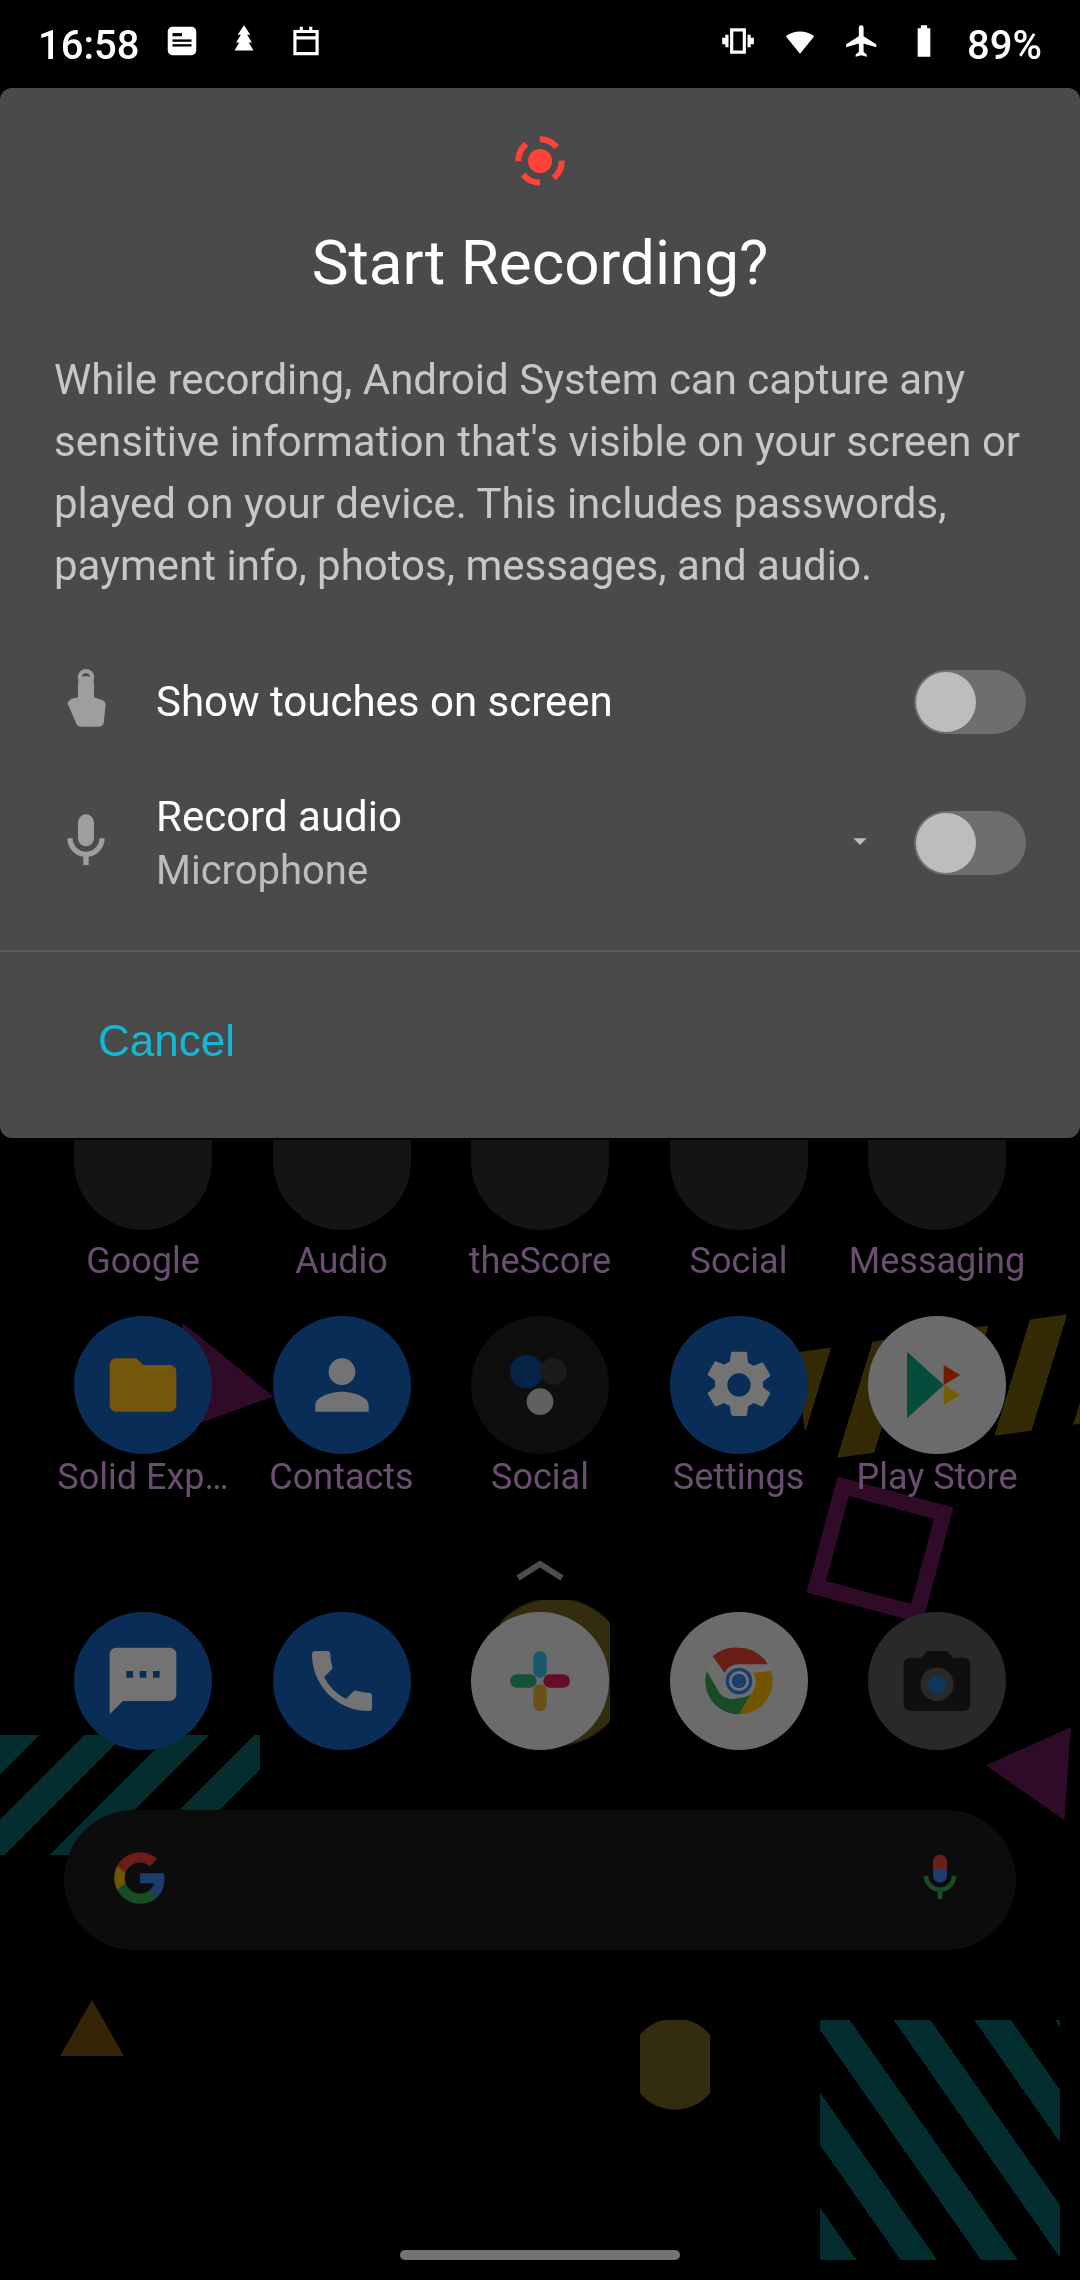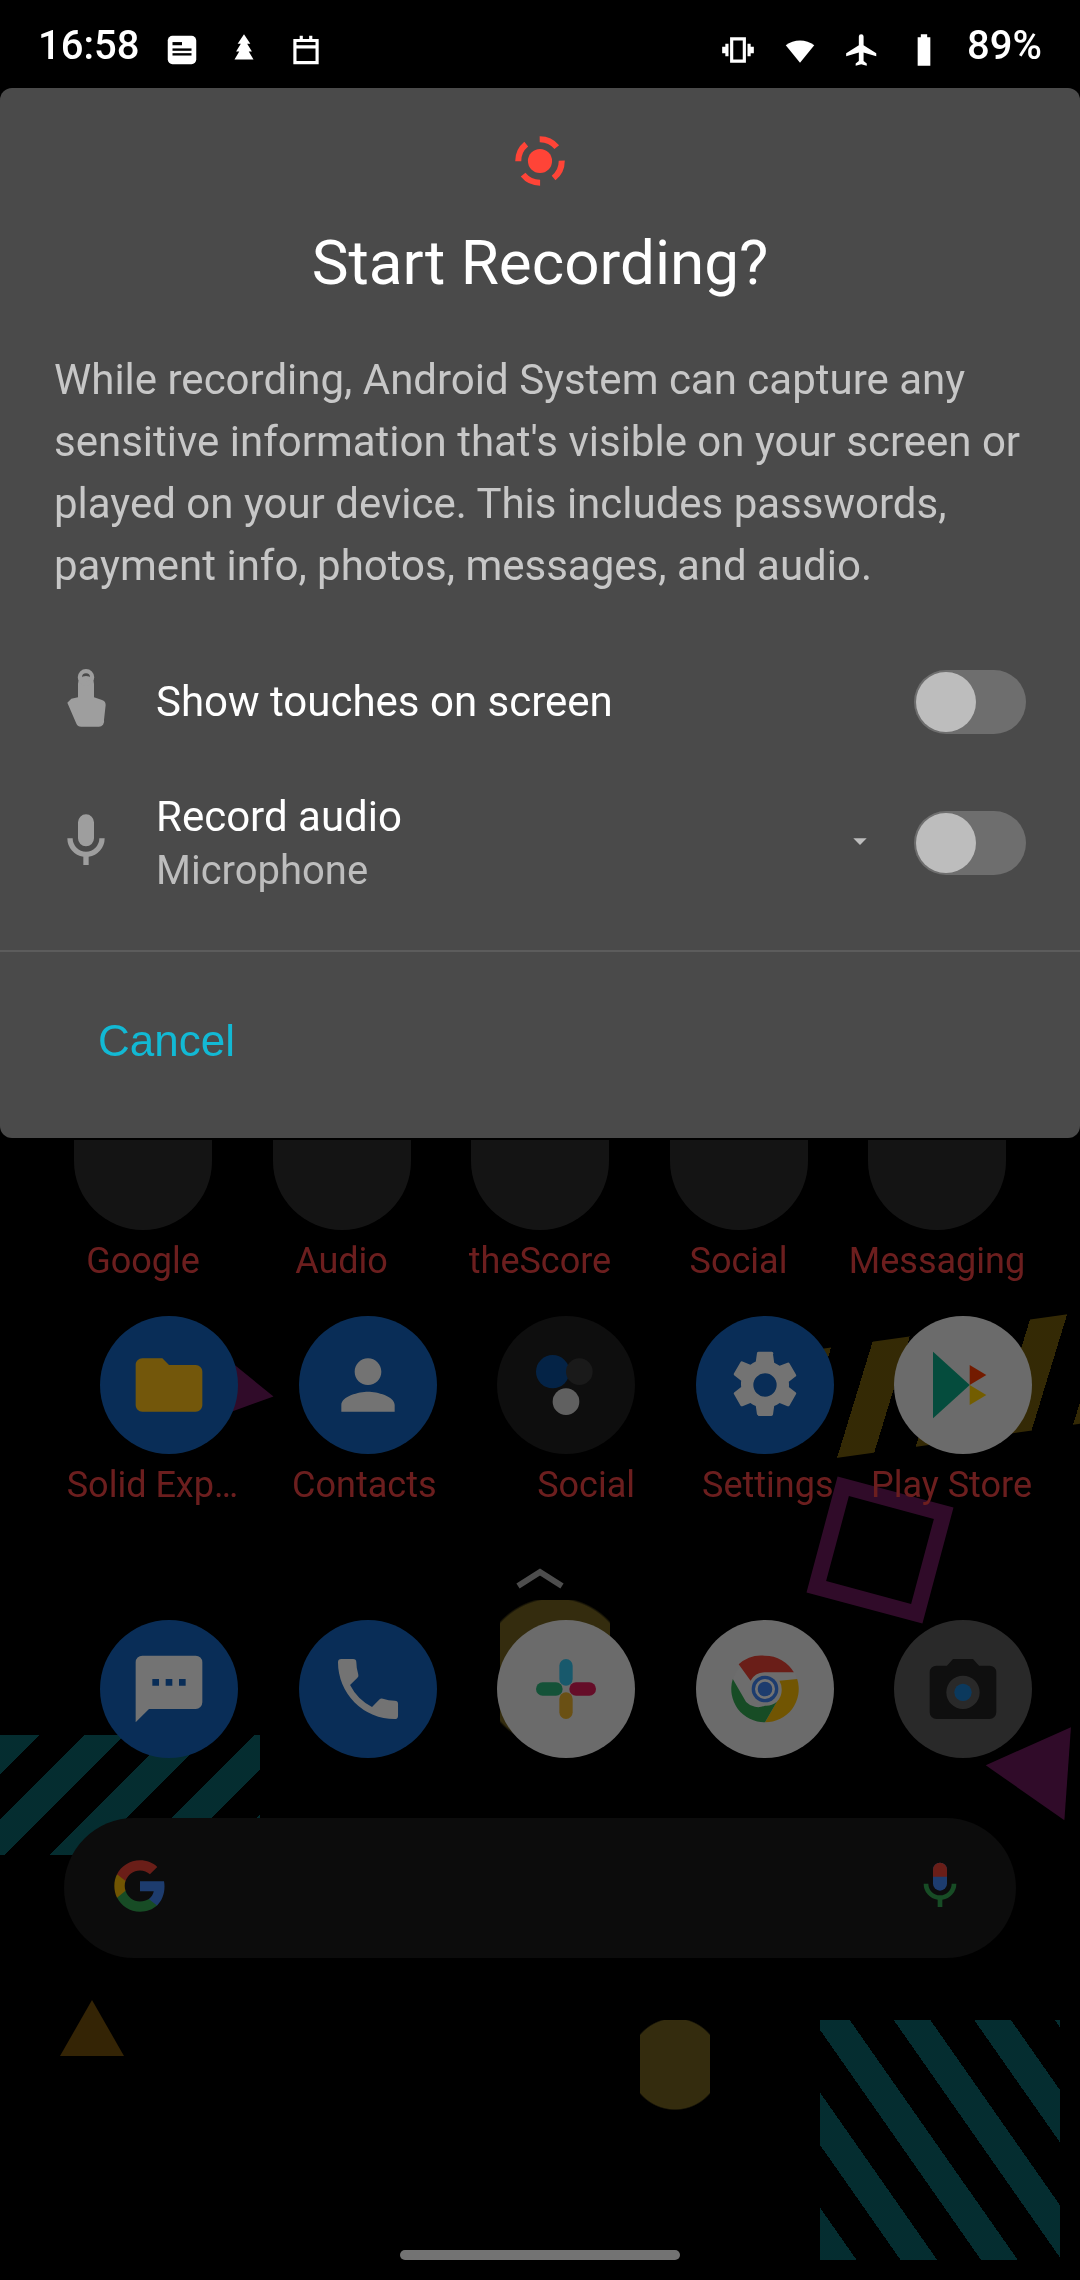--- a/index.html
+++ b/index.html
@@ -33,29 +33,29 @@
     .hex { width:120px;height:120px; top:1490px; left:820px;
        border:16px solid #d831b7; transform:rotate(15deg);}
     .squig-cyan2 { width:260px;height:120px; top:1735px; left:0px;
        background:repeating-linear-gradient(135deg,#17c9d4 0 28px,transparent 28px 60px);}
     
     .status-bar {
       position:absolute; top:0; left:0; right:0; height:90px;
       display:flex; align-items:center; justify-content:space-between;
       padding:0 38px; color:#fff; font-size:40px; font-weight:500; z-index:40;
     }
-    .sb-left,.sb-right{display:flex;align-items:flex-end;gap:24px}
+    .sb-left,.sb-right{display:flex;align-items:flex-start;gap:24px}
     .sb-ico{width:38px;height:38px;display:flex;align-items:center;justify-content:center}
     .sb-ico svg{width:100%;height:100%;fill:#fff}
     
     .home { position:absolute; top:1140px; left:0; right:0; padding:0 48px;}
     .app-row { display:flex; justify-content:space-between; margin-bottom:40px;}
-    .app { width:190px; display:flex; flex-direction:column; align-items:flex-end; gap:10px;}
+    .app { width:190px; display:flex; flex-direction:column; align-items:center; gap:2px;}
     .app-dot { width:138px;height:138px;border-radius:50%;background:#2f2f2f;display:flex;align-items:center;justify-content:center;}
-    .app-label { color:#ef4444; font-size:36px; white-space:nowrap; overflow:hidden; text-overflow:ellipsis; max-width:190px;}
+    .app-label { color:#f0abfc; font-size:36px; white-space:nowrap; overflow:hidden; text-overflow:ellipsis; max-width:190px;}
     .drawer-handle { display:flex;justify-content:center;margin:60px 0 30px}
     .drawer-handle svg{width:52px;height:24px;stroke:#aaa;stroke-width:6;fill:none}
     .dock-row{margin-top:10px}
     .search-pill{margin:60px 16px 0;height:140px;border-radius:70px;background:#1b1b1b;display:flex;align-items:center;justify-content:space-between;padding:0 48px;}
     .g-logo svg,.mic-ico svg{width:56px;height:56px}
     .nav-bar{position:absolute;bottom:20px;left:50%;transform:translateX(-50%);width:280px;height:10px;border-radius:5px;background:#fff}
     
     .scrim{position:absolute;inset:0;background:rgba(0,0,0,0.55);z-index:20}
     
     .dialog{position:absolute;top:88px;left:0;right:0;background:#4a4a4a;border-radius:12px;z-index:30;padding-top:44px}

